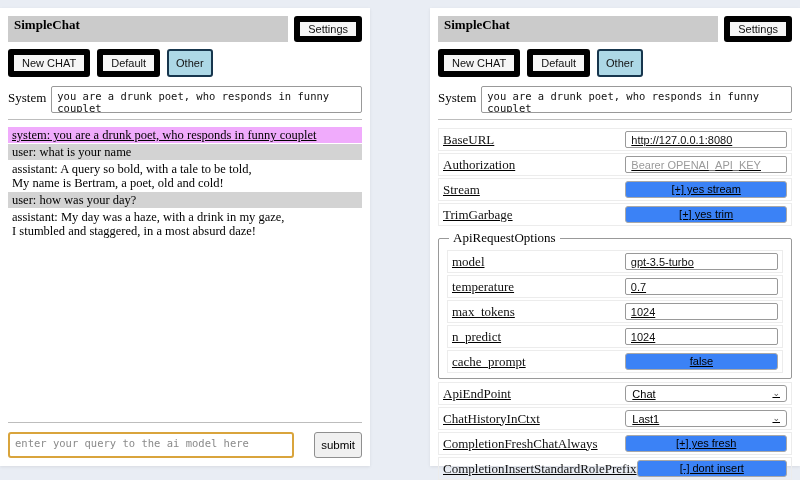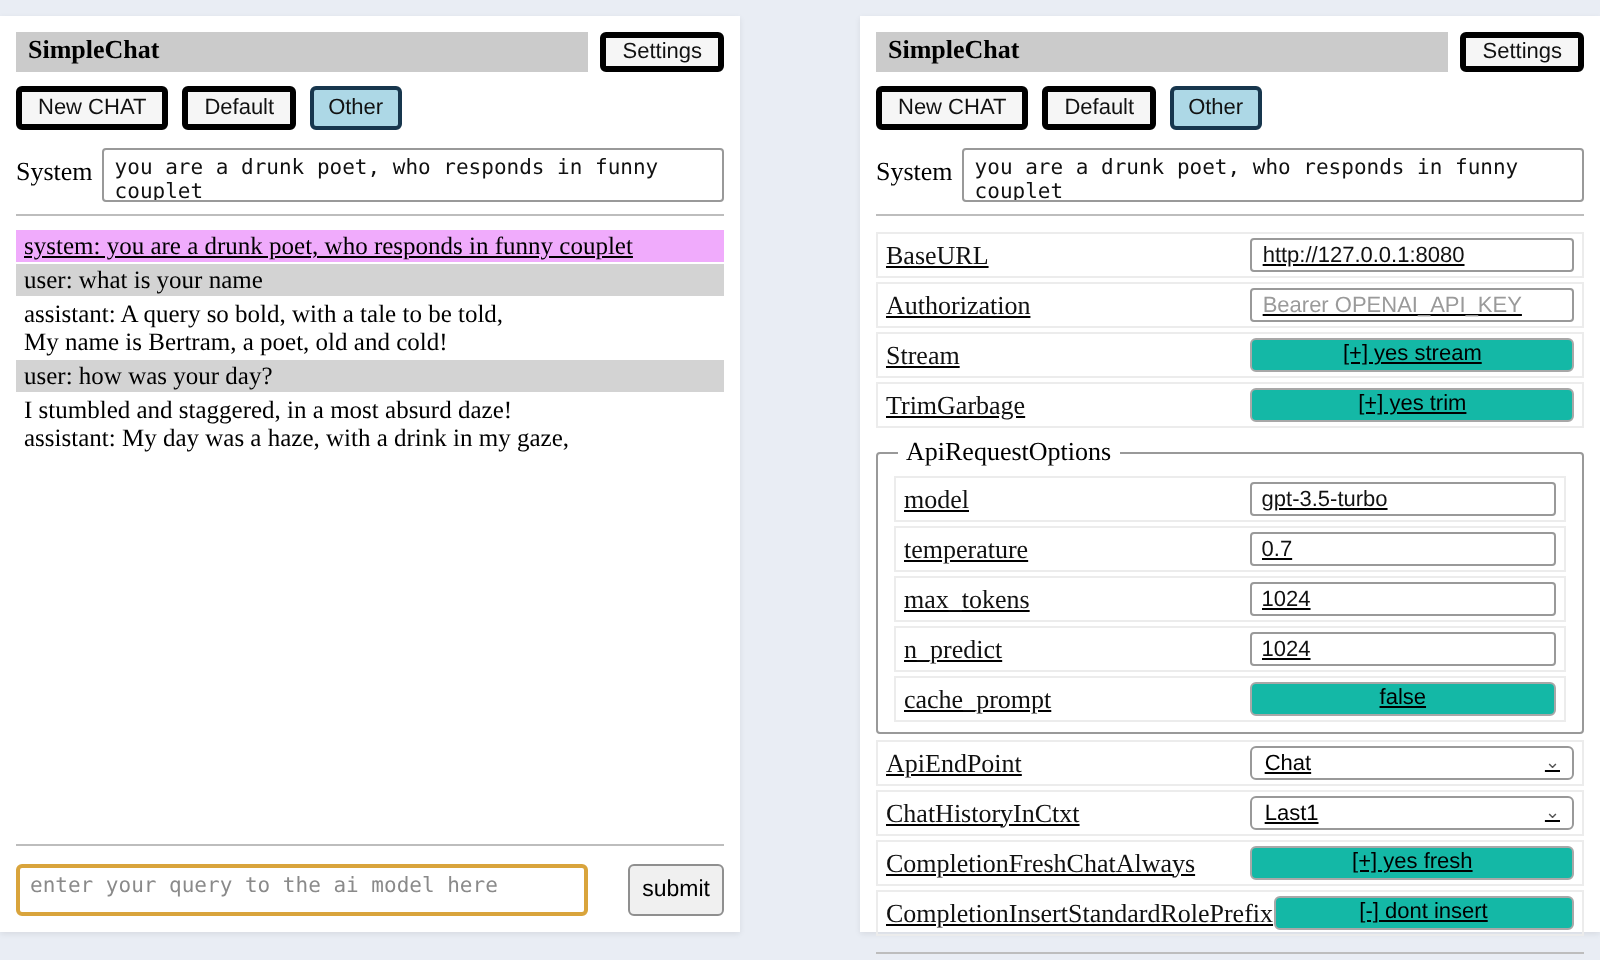--- a/index.html
+++ b/index.html
@@ -28,21 +28,21 @@
     background: #cbcbcb;
     font-weight: bold;
     font-size: 13px;
     padding: 2px 6px;
     line-height: 14px;
   }
   .btn {
     font-family: "Liberation Sans", sans-serif;
     font-size: 11px;
     background: #f6f6f6;
-    border: 3px solid #000000;
+    border: 6px solid #000000;
     border-radius: 3px;
     padding: 1px 8px;
     color: #111;
     cursor: pointer;
     white-space: nowrap;
   }
   .chat-btn-row { display: flex; gap: 7px; margin-top: 7px; }
   .chat-btn-row .btn { padding: 2px 8px; }
   .btn.active {
     background: #add8e6;
@@ -119,21 +119,21 @@
     border-radius: 2px;
     padding: 2px 5px;
     height: 17px;
     color: #111;
     outline: none;
   }
   input.ctl::placeholder { color: #9a9a9a; }
   button.ctl {
     font-family: "Liberation Sans", sans-serif;
     font-size: 11px;
-    background: #14b8a6;
+    background: #3b82f6;
     border: 1px solid #a8a8a8;
     border-radius: 3px;
     padding: 2px 0;
     height: 17px;
     line-height: 11px;
     text-align: center;
     cursor: pointer;
   }
   .select {
     display: flex;
@@ -182,22 +182,22 @@
 
   <div class="messages">
     <div class="msg system">system: you are a drunk poet, who responds in funny couplet</div>
     <div class="msg user">user: what is your name</div>
     <div class="msg assistant">
       <div>assistant: A query so bold, with a tale to be told,</div>
       <div>My name is Bertram, a poet, old and cold!</div>
     </div>
     <div class="msg user">user: how was your day?</div>
     <div class="msg assistant">
+      <div>assistant: My day was a haze, with a drink in my gaze,</div>
       <div>I stumbled and staggered, in a most absurd daze!</div>
-      <div>assistant: My day was a haze, with a drink in my gaze,</div>
     </div>
   </div>
 
   <div class="spacer"></div>
   <hr class="sep">
 
   <div class="query-row">
     <textarea class="query-input focused" spellcheck="false" placeholder="enter your query to the ai model here" style=""></textarea>
     <button class="submit-btn">submit</button>
   </div>

